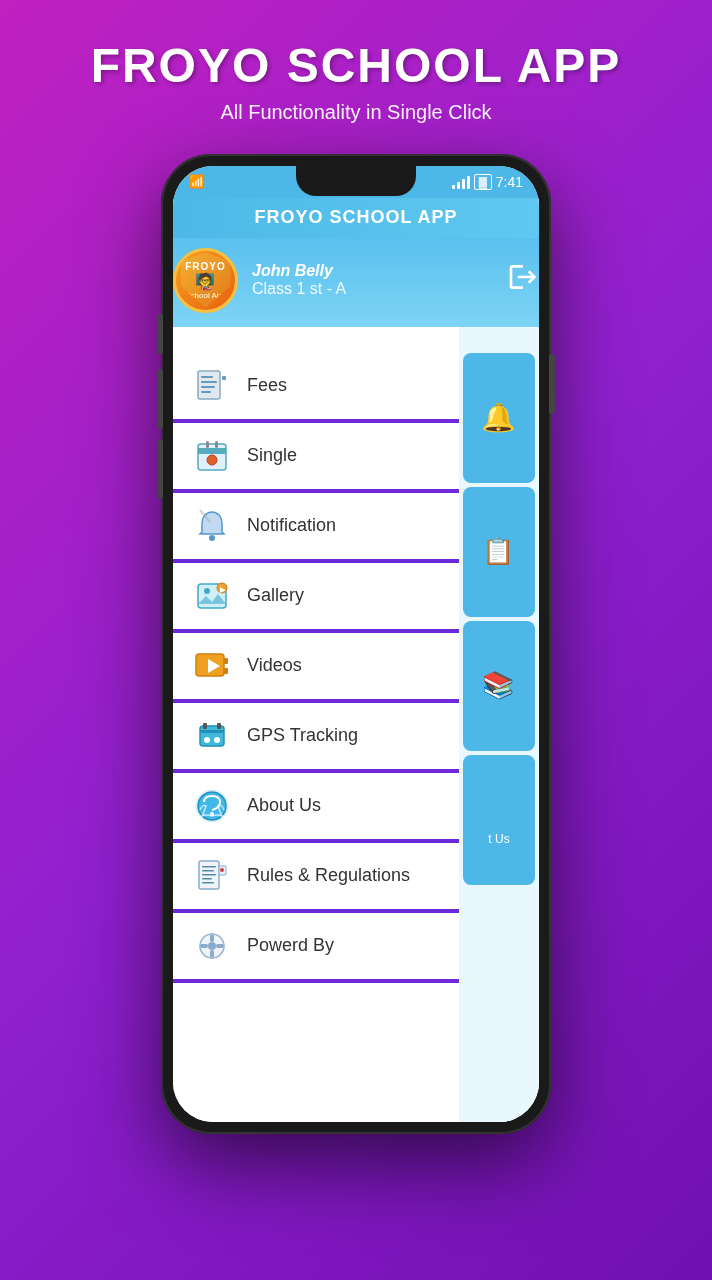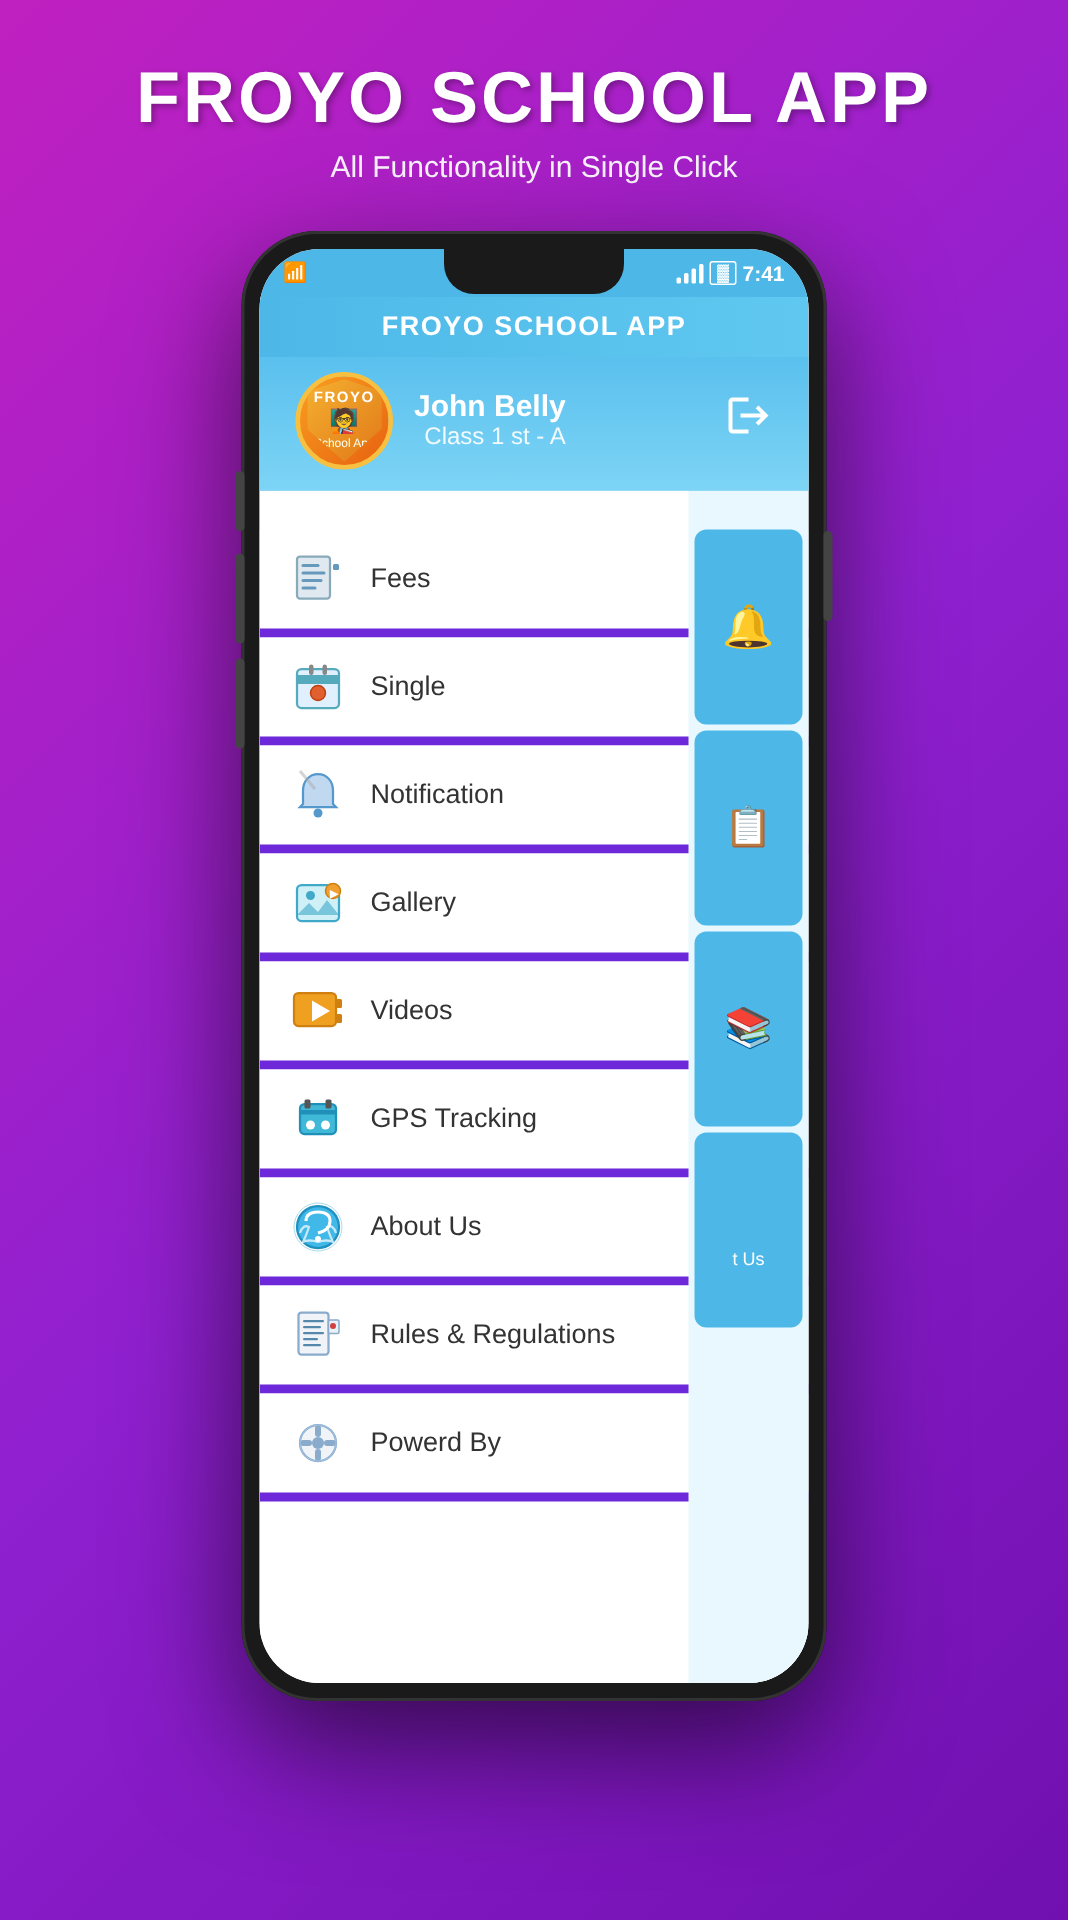--- a/index.html
+++ b/index.html
@@ -140,21 +140,21 @@
       font-size: 18px;
       font-weight: bold;
       letter-spacing: 1px;
       flex: 1;
       text-align: center;
     }
 
     
     .user-info-section {
       background: linear-gradient(to bottom, #5ac0ee, #7dd4f5);
-      padding: 10px 24px 14px;
+      padding: 10px 0 14px;
       display: flex;
       align-items: center;
       gap: 14px;
     }
 
     .logo-badge {
       width: 65px;
       height: 65px;
       background: linear-gradient(135deg, #f8a020, #e86010);
       border-radius: 50%;
@@ -176,22 +176,23 @@
       align-items: center;
       justify-content: center;
       flex-direction: column;
     }
 
     .user-details {
       color: white;
     }
 
     .user-name {
-      font-size: 20px;
+      font-size: 16px;
       font-weight: bold;
+      font-style: italic;
     }
 
     .user-class {
       font-size: 16px;
       opacity: 0.9;
       text-align: right;
     }
 
     .logout-btn {
       margin-left: auto;
@@ -215,21 +216,21 @@
 
     .drawer-header-space {
       height: 155px;
       flex-shrink: 0;
     }
 
     .menu-item {
       display: flex;
       align-items: center;
       padding: 14px 20px;
-      border-bottom: 6px solid #6d28d9;
+      border-bottom: 4px solid #6d28d9;
       cursor: pointer;
       gap: 16px;
       background: white;
     }
 
     .menu-icon {
       width: 38px;
       height: 38px;
       display: flex;
       align-items: center;
@@ -337,21 +338,21 @@
         <span class="wifi-icon">📶</span>
       </div>
       <div class="status-right">
         <div class="signal-bars">
           <div class="signal-bar" style="height:4px;"></div>
           <div class="signal-bar" style="height:7px;"></div>
           <div class="signal-bar" style="height:10px;"></div>
           <div class="signal-bar" style="height:13px;"></div>
         </div>
         <span style="border:1.5px solid white;border-radius:2px;padding:1px 4px;font-size:11px;color:white;">▓</span>
-        <span style="color:white;font-weight:bold;font-size:14px;">7:41</span>
+        <span style="color:white;font-weight:normal;font-size:14px;">7:41</span>
       </div>
     </div>
 
     <div class="right-panel">
       <div class="right-panel-card" style="margin-top:155px;">
         <span style="font-size:28px;">🔔</span>
       </div>
       <div class="right-panel-card">
         <span style="font-size:26px;">📋</span>
       </div>

